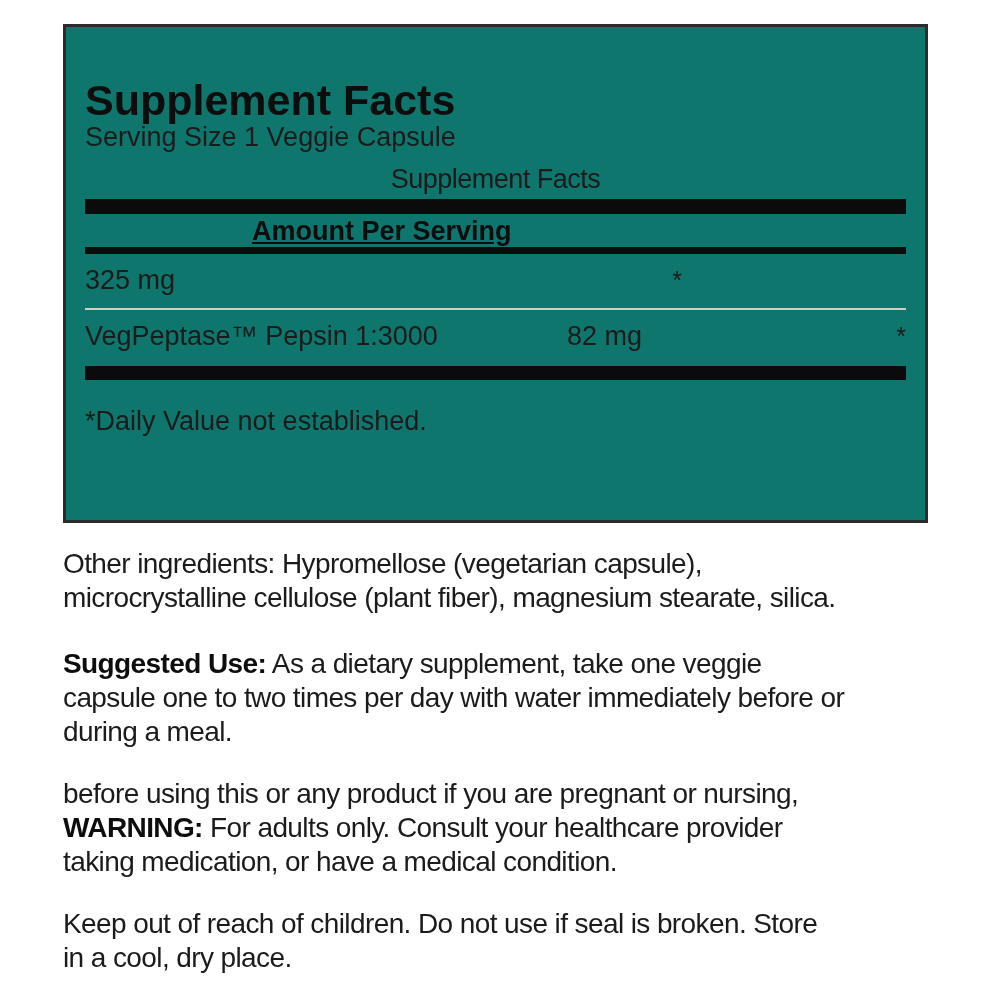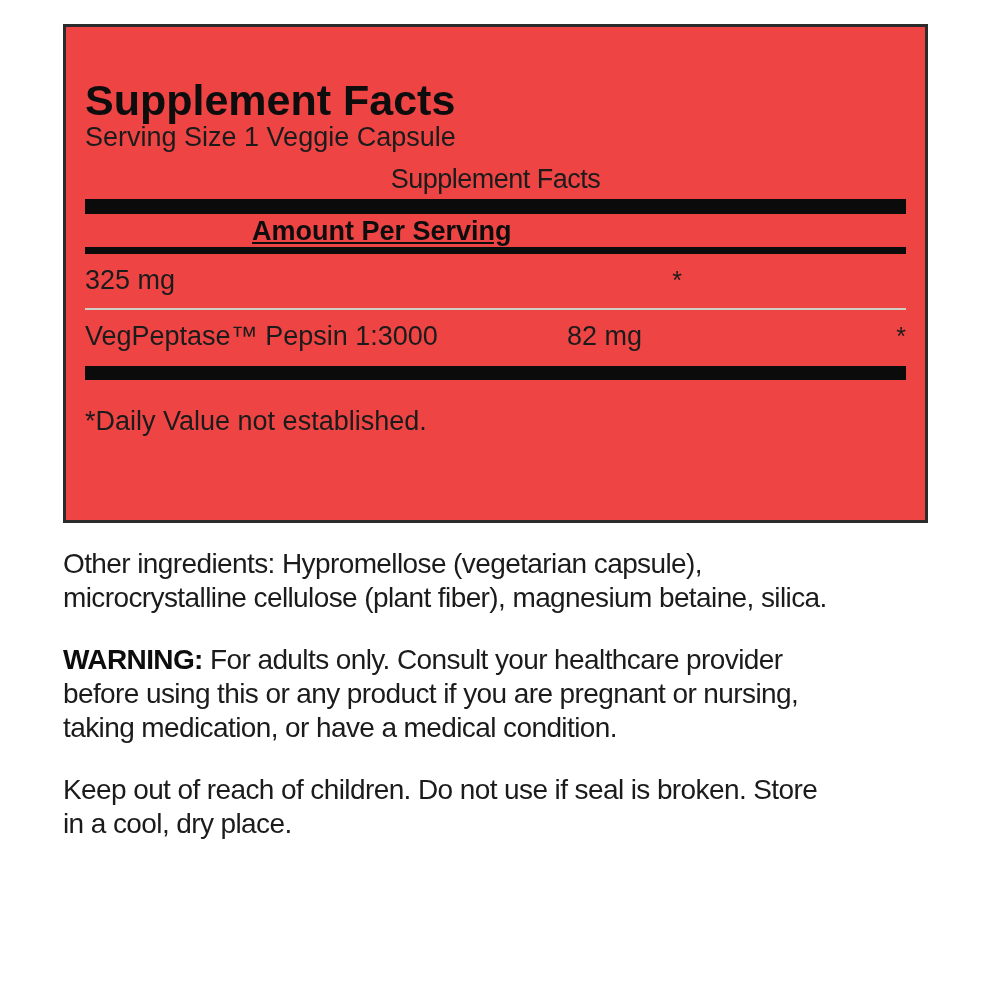--- a/index.html
+++ b/index.html
@@ -10,21 +10,21 @@
     font-family: "Liberation Sans", "DejaVu Sans", sans-serif;
     color: #1b1b1b;
   }
 
   
   .facts-box {
     position: absolute;
     left: 63px; top: 24px;
     width: 865px; height: 499px;
     border: 3px solid #2b2b2b;
-    background: #ef4444;
+    background: #0f766e;
     padding: 0 19px;
   }
   .panel-title {
     margin-top: 50px;
     font-size: 43px;
     line-height: 46px;
     font-weight: 700;
     color: #0d0d0d;
   }
   .serving {
@@ -114,27 +114,32 @@
 
   <div class="bar thick-bottom"></div>
 
   <div class="footnote">*Daily Value not established.</div>
 </div>
 
 <div class="info">
 
   <p>
     <span class="line">Other ingredients: Hypromellose (vegetarian capsule),</span>
-    <span class="line">microcrystalline cellulose (plant fiber), magnesium betaine, silica.</span>
+    <span class="line">microcrystalline cellulose (plant fiber), magnesium stearate, silica.</span>
   </p>
 
+  <p class="gap-a">
+    <span class="line"><span class="lead">Suggested Use:</span><span> As a dietary supplement, take one veggie</span></span>
+    <span class="line">capsule one to two times per day with water immediately before or</span>
+    <span class="line">during a meal.</span>
+  </p>
 
   <p class="gap-b">
+    <span class="line">before using this or any product if you are pregnant or nursing,</span>
     <span class="line"><span class="lead">WARNING:</span><span> For adults only. Consult your healthcare provider</span></span>
-    <span class="line">before using this or any product if you are pregnant or nursing,</span>
     <span class="line">taking medication, or have a medical condition.</span>
   </p>
 
   <p class="gap-b">
     <span class="line">Keep out of reach of children. Do not use if seal is broken. Store</span>
     <span class="line">in a cool, dry place.</span>
   </p>
 
 </div>
 

